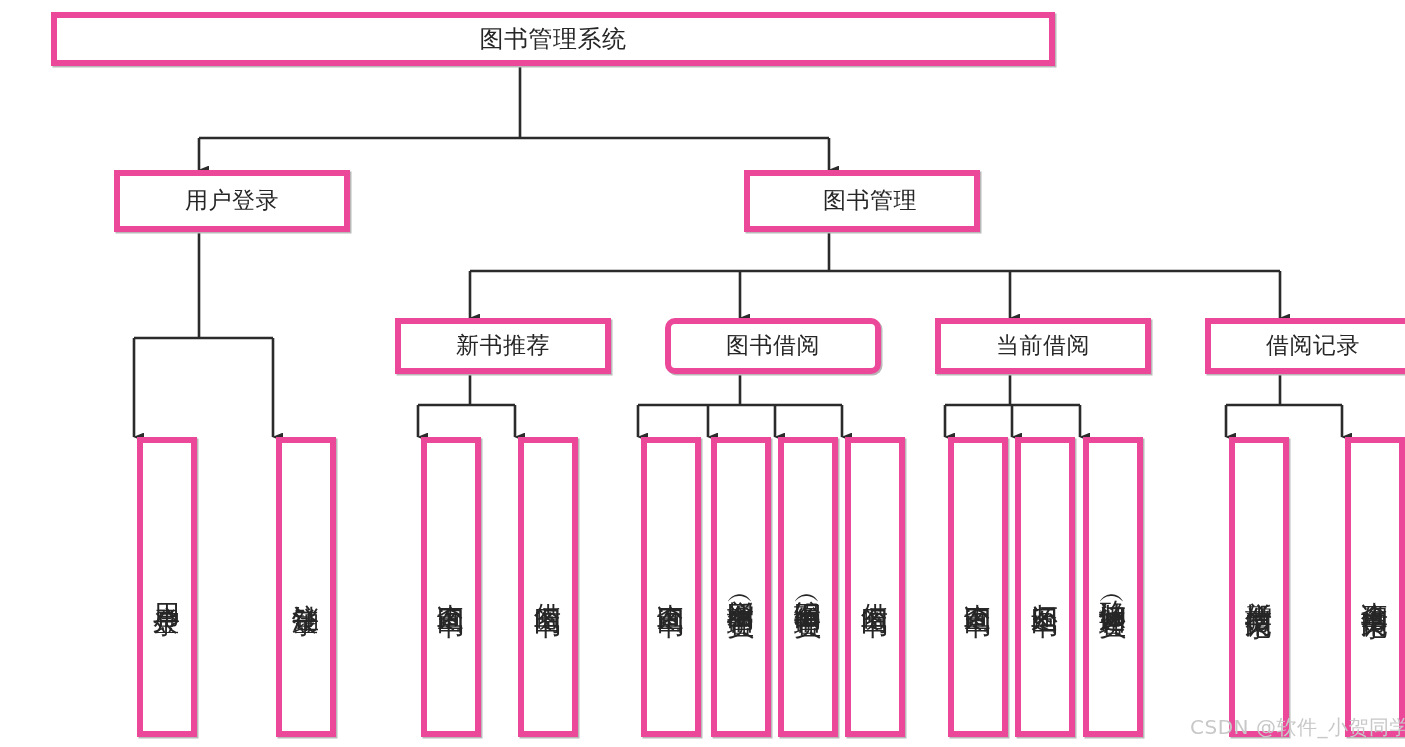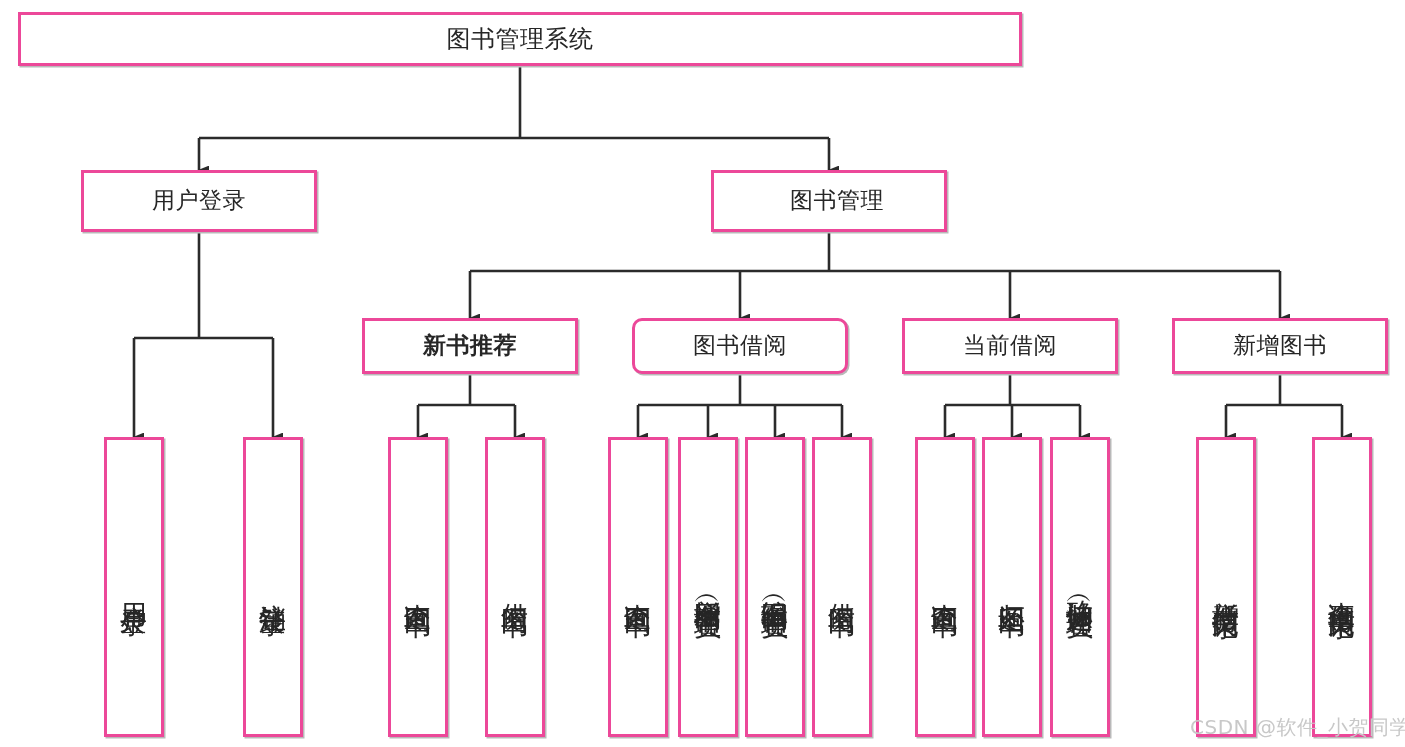--- a/index.html
+++ b/index.html
@@ -23,23 +23,24 @@
     position: absolute;
     left: 0;
     top: 0;
     width: 1405px;
     height: 747px;
     display: block;
   }
   .node-box {
     position: absolute;
     background: #ffffff;
-    border: 3px solid #ec4899;
+    border: 6px solid #ec4899;
     box-sizing: border-box;
     box-shadow: 1.5px 1.5px 0 0 #b9b9b9;
+    margin-left: 33px;
   }
   .node-label {
     color: #262626;
     line-height: 1.18;
     white-space: pre;
   }
   
   .node-box.horiz {
     display: flex;
     align-items: center;
@@ -128,31 +129,31 @@
   <div id="nodes-layer">
       <div class="node-box horiz root" style="left: 18px; top: 12px; width: 1004px; height: 54px;">
         <span class="node-label">图书管理系统</span>
       </div>
       <div class="node-box horiz" style="left: 81px; top: 170px; width: 236px; height: 62px;">
         <span class="node-label">用户登录</span>
       </div>
       <div class="node-box horiz" style="left: 711px; top: 170px; width: 236px; height: 62px; padding-left: 16px;">
         <span class="node-label">图书管理</span>
       </div>
-      <div class="node-box horiz" style="left: 362px; top: 318px; width: 216px; height: 56px; font-weight: bold;">
+      <div class="node-box horiz" style="left: 362px; top: 318px; width: 216px; height: 56px;">
         <span class="node-label">新书推荐</span>
       </div>
       <div class="node-box horiz" style="left: 632px; top: 318px; width: 216px; height: 56px; border-radius: 10px;">
         <span class="node-label">图书借阅</span>
       </div>
       <div class="node-box horiz" style="left: 902px; top: 318px; width: 216px; height: 56px;">
         <span class="node-label">当前借阅</span>
       </div>
       <div class="node-box horiz" style="left: 1172px; top: 318px; width: 216px; height: 56px;">
-        <span class="node-label">新增图书</span>
+        <span class="node-label">借阅记录</span>
       </div>
       <div class="node-box vert" style="left: 104px; top: 437px; width: 60px; height: 300px;">
         <span class="node-label">用户登录</span>
       </div>
       <div class="node-box vert" style="left: 243px; top: 437px; width: 60px; height: 300px;">
         <span class="node-label">注销登录</span>
       </div>
       <div class="node-box vert" style="left: 388px; top: 437px; width: 60px; height: 300px;">
         <span class="node-label">查询图书</span>
       </div>

